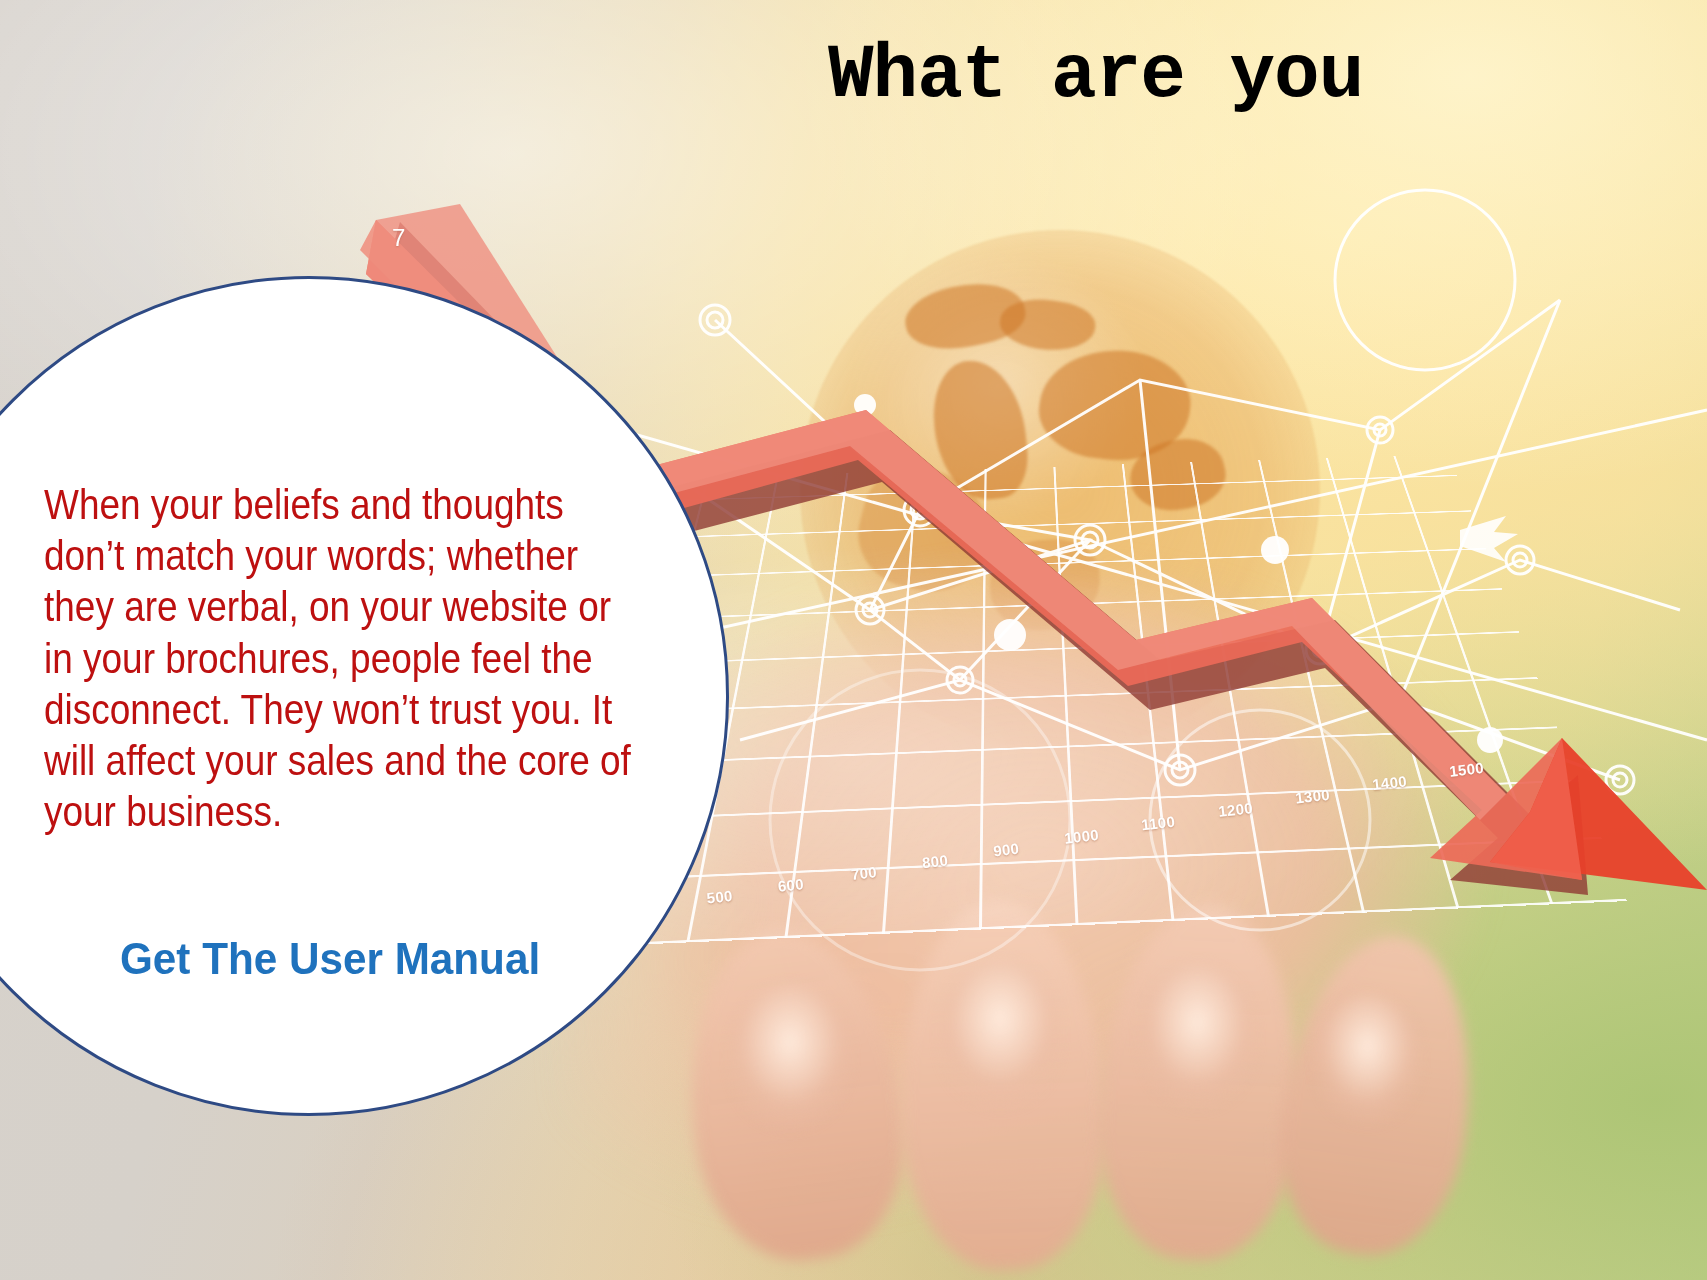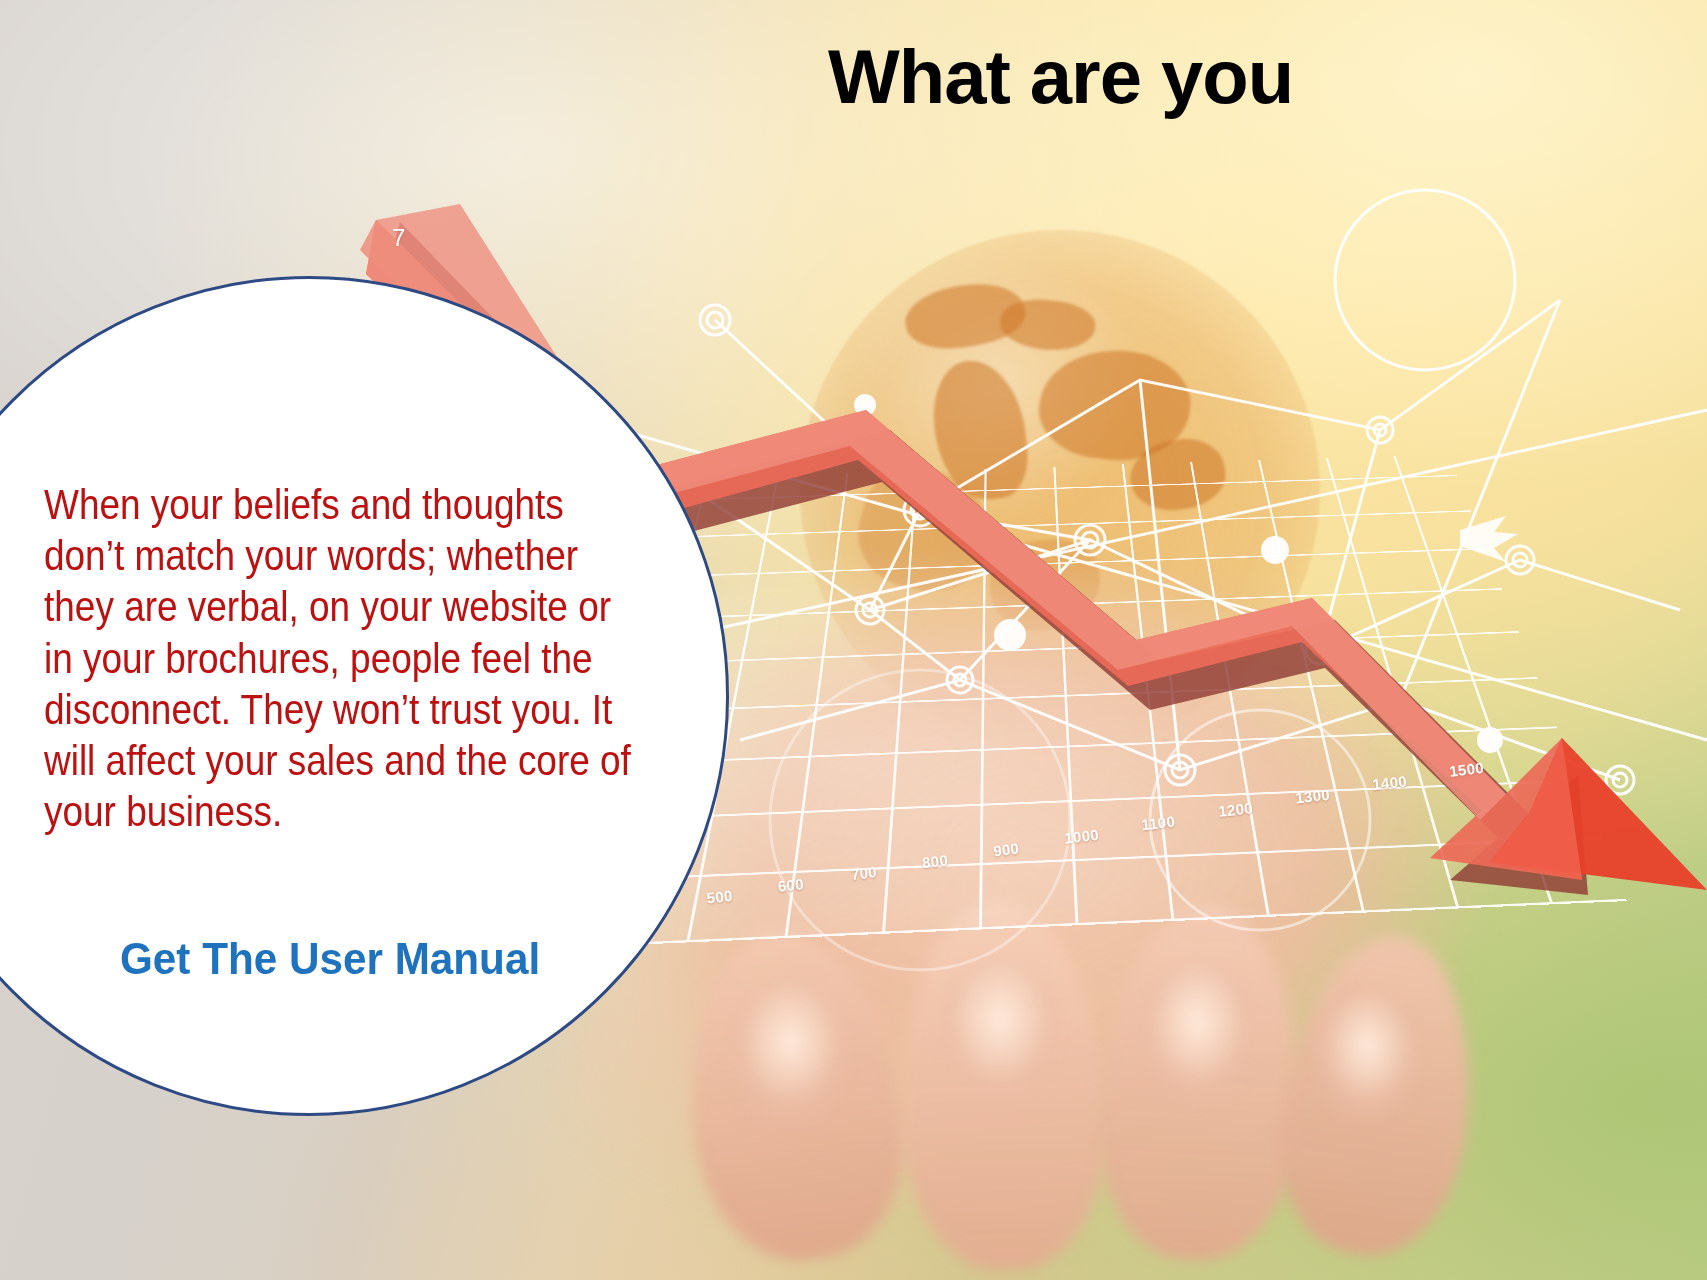--- a/index.html
+++ b/index.html
@@ -90,21 +90,21 @@
   .axis span{position:absolute;color:#ffffff;font-size:15px;font-weight:700;
              font-family:"Liberation Sans",sans-serif;letter-spacing:.3px;
              text-shadow:0 1px 2px rgba(170,110,80,.55);white-space:nowrap;}
 
   .arrow-top-num{position:absolute;left:392px;top:224px;color:#fff;font-size:24px;font-weight:400;
                  font-family:"Liberation Sans",sans-serif;text-shadow:0 1px 2px rgba(150,90,70,.4);}
 
   
   .headline{
     position:absolute;left:828px;top:36px;width:700px;
-    font-family:Liberation Sans, sans-serif;
+    font-family:Liberation Mono, monospace;
     font-weight:700;font-size:76px;line-height:1.07;color:#000;
     letter-spacing:-1px;
   }
   .headline u{text-decoration:underline;text-underline-offset:6px;text-decoration-thickness:7px;}
 
   
   .circle{
     position:absolute;left:-111px;top:276px;width:840px;height:840px;border-radius:50%;
     background:#ffffff;border:3px solid #2e4a84;
     box-sizing:border-box;

